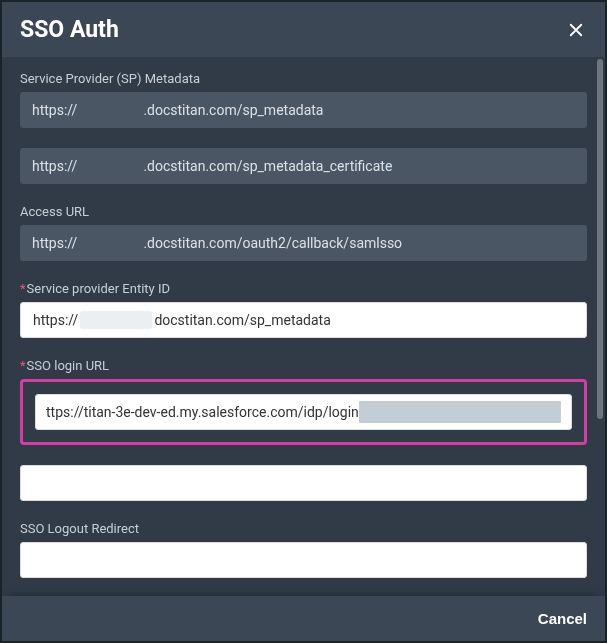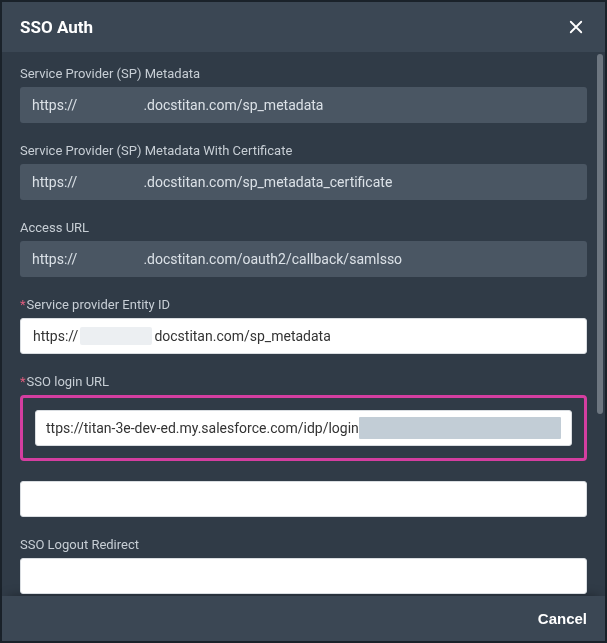--- a/index.html
+++ b/index.html
@@ -22,21 +22,21 @@
   .modal-header {
     background: #3b4754;
     display: flex;
     align-items: center;
     justify-content: space-between;
     padding: 14px 18px;
     flex: 0 0 auto;
   }
   .modal-title {
     color: #ffffff;
-    font-size: 17px;
+    font-size: 23px;
     font-weight: 700;
   }
   .close-btn {
     width: 22px;
     height: 22px;
     display: flex;
     align-items: center;
     justify-content: center;
     cursor: pointer;
     color: #fff;
@@ -203,21 +203,20 @@
     <div class="field-group">
       <label class="field-label">Service Provider (SP) Metadata</label>
       <div class="ro-input">
         <span class="proto">https://</span>
         <span class="gap"></span>
         <span>.docstitan.com/sp_metadata</span>
       </div>
     </div>
 
     <div class="field-group">
-      <label class="field-label">Service Provider (SP) Metadata With Certificate</label>
       <div class="ro-input">
         <span class="proto">https://</span>
         <span class="gap"></span>
         <span>.docstitan.com/sp_metadata_certificate</span>
       </div>
     </div>
 
     <div class="field-group">
       <label class="field-label">Access URL</label>
       <div class="ro-input">

